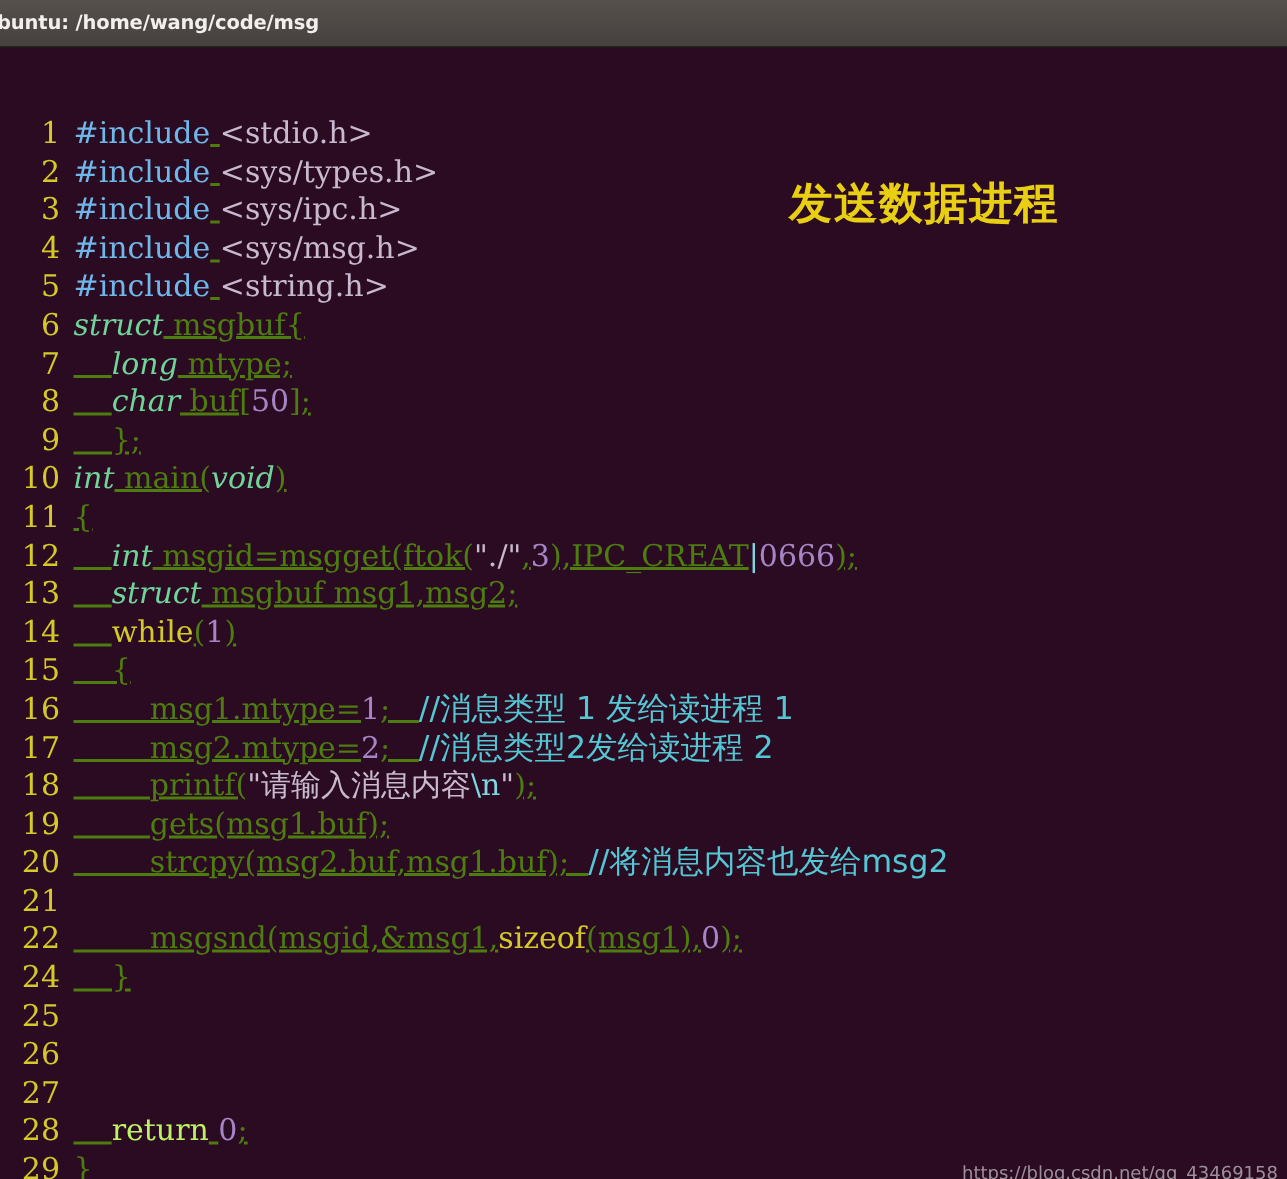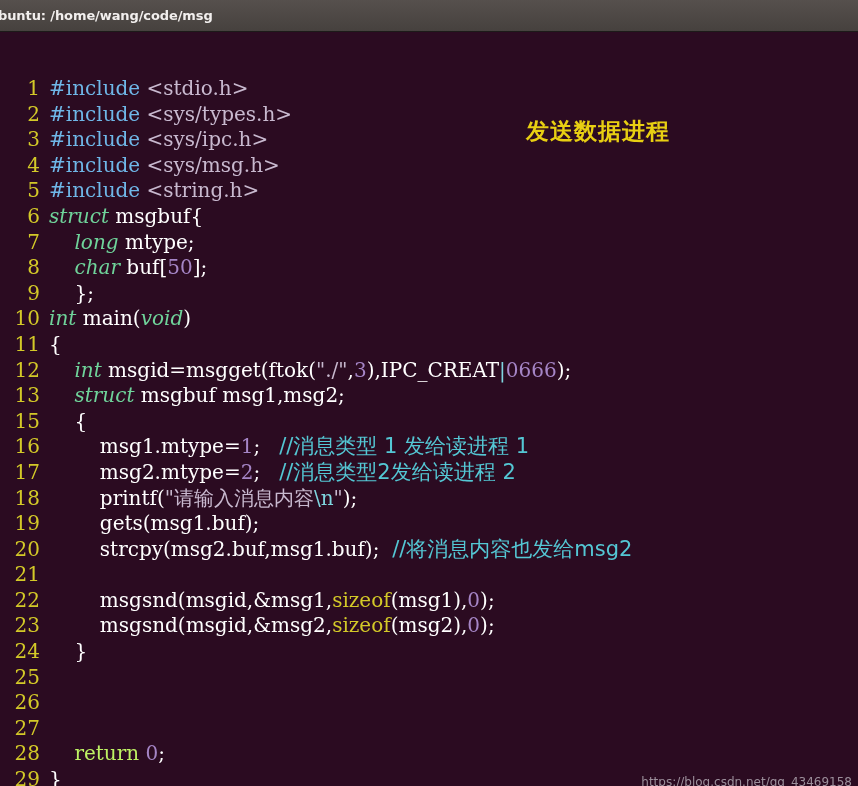--- a/index.html
+++ b/index.html
@@ -75,35 +75,35 @@
     margin-left: 9px;
     color: #e8e2e8;
   }
 
   
   .t-pre   { color: #6fb7e8; }   
   .t-hdr   { color: #c8b9cf; }   
   .t-kw    { color: #6fd39a; font-style: italic; }   
   .t-kw2   { color: #d3c928; }   
   .t-kw3   { color: #bef264; }   
-  .t-id    { color: #ffffff; }
+  .t-id    { color: #4d7c0f; text-decoration: underline; }
   .t-num   { color: #a585c6; }
   .t-str   { color: #c8b9cf; }
   .t-esc   { color: #7fd6e0; }
   .t-op    { color: #7fd6e0; }
   .t-cmt   { color: #54c7d4; font-family: "DejaVu Sans", sans-serif; font-size: 21px; }
 
   
   #annotation {
     position: absolute;
     left: 526px;
     top: 84px;
     color: #e8cf12;
     font-family: "DejaVu Sans", sans-serif;
-    font-size: 23px;
+    font-size: 29px;
     font-weight: bold;
     letter-spacing: 1px;
     white-space: nowrap;
   }
 
   
   #watermark {
     position: absolute;
     right: 6px;
     bottom: 10px;
@@ -140,29 +140,29 @@
       <div class="line"><span class="ln">4</span><span class="src"><span class="t-pre">#include</span><span class="t-id"> </span><span class="t-hdr">&lt;sys/msg.h&gt;</span></span></div>
       <div class="line"><span class="ln">5</span><span class="src"><span class="t-pre">#include</span><span class="t-id"> </span><span class="t-hdr">&lt;string.h&gt;</span></span></div>
       <div class="line"><span class="ln">6</span><span class="src"><span class="t-kw">struct</span><span class="t-id"> msgbuf{</span></span></div>
       <div class="line"><span class="ln">7</span><span class="src"><span class="t-id">    </span><span class="t-kw">long</span><span class="t-id"> mtype;</span></span></div>
       <div class="line"><span class="ln">8</span><span class="src"><span class="t-id">    </span><span class="t-kw">char</span><span class="t-id"> buf[</span><span class="t-num">50</span><span class="t-id">];</span></span></div>
       <div class="line"><span class="ln">9</span><span class="src"><span class="t-id">    };</span></span></div>
       <div class="line"><span class="ln">10</span><span class="src"><span class="t-kw">int</span><span class="t-id"> main(</span><span class="t-kw">void</span><span class="t-id">)</span></span></div>
       <div class="line"><span class="ln">11</span><span class="src"><span class="t-id">{</span></span></div>
       <div class="line"><span class="ln">12</span><span class="src"><span class="t-id">    </span><span class="t-kw">int</span><span class="t-id"> msgid=msgget(ftok(</span><span class="t-str">"./"</span><span class="t-id">,</span><span class="t-num">3</span><span class="t-id">),IPC_CREAT</span><span class="t-op">|</span><span class="t-num">0666</span><span class="t-id">);</span></span></div>
       <div class="line"><span class="ln">13</span><span class="src"><span class="t-id">    </span><span class="t-kw">struct</span><span class="t-id"> msgbuf msg1,msg2;</span></span></div>
+      <div class="line"><span class="ln">14</span><span class="src"><span class="t-id">    </span><span class="t-kw2">while</span><span class="t-id">(</span><span class="t-num">1</span><span class="t-id">)</span></span></div>
       <div class="line"><span class="ln">15</span><span class="src"><span class="t-id">    {</span></span></div>
       <div class="line"><span class="ln">16</span><span class="src"><span class="t-id">        msg1.mtype=</span><span class="t-num">1</span><span class="t-id">;   </span><span class="t-cmt">//消息类型 1 发给读进程 1</span></span></div>
       <div class="line"><span class="ln">17</span><span class="src"><span class="t-id">        msg2.mtype=</span><span class="t-num">2</span><span class="t-id">;   </span><span class="t-cmt">//消息类型2发给读进程 2</span></span></div>
       <div class="line"><span class="ln">18</span><span class="src"><span class="t-id">        printf(</span><span class="t-str">"请输入消息内容</span><span class="t-esc">\n</span><span class="t-str">"</span><span class="t-id">);</span></span></div>
       <div class="line"><span class="ln">19</span><span class="src"><span class="t-id">        gets(msg1.buf);</span></span></div>
       <div class="line"><span class="ln">20</span><span class="src"><span class="t-id">        strcpy(msg2.buf,msg1.buf);  </span><span class="t-cmt">//将消息内容也发给msg2</span></span></div>
       <div class="line"><span class="ln">21</span><span class="src"></span></div>
       <div class="line"><span class="ln">22</span><span class="src"><span class="t-id">        msgsnd(msgid,&amp;msg1,</span><span class="t-kw2">sizeof</span><span class="t-id">(msg1),</span><span class="t-num">0</span><span class="t-id">);</span></span></div>
-      <div class="line"><span class="ln">23</span><span class="src"><span class="t-id">        msgsnd(msgid,&amp;msg2,</span><span class="t-kw2">sizeof</span><span class="t-id">(msg2),</span><span class="t-num">0</span><span class="t-id">);</span></span></div>
       <div class="line"><span class="ln">24</span><span class="src"><span class="t-id">    }</span></span></div>
       <div class="line"><span class="ln">25</span><span class="src"></span></div>
       <div class="line"><span class="ln">26</span><span class="src"></span></div>
       <div class="line"><span class="ln">27</span><span class="src"></span></div>
       <div class="line"><span class="ln">28</span><span class="src"><span class="t-id">    </span><span class="t-kw3">return</span><span class="t-id"> </span><span class="t-num">0</span><span class="t-id">;</span></span></div>
       <div class="line"><span class="ln">29</span><span class="src"><span class="t-id">}</span></span></div>
     </div>
 
   <div id="annotation">发送数据进程</div>
 

